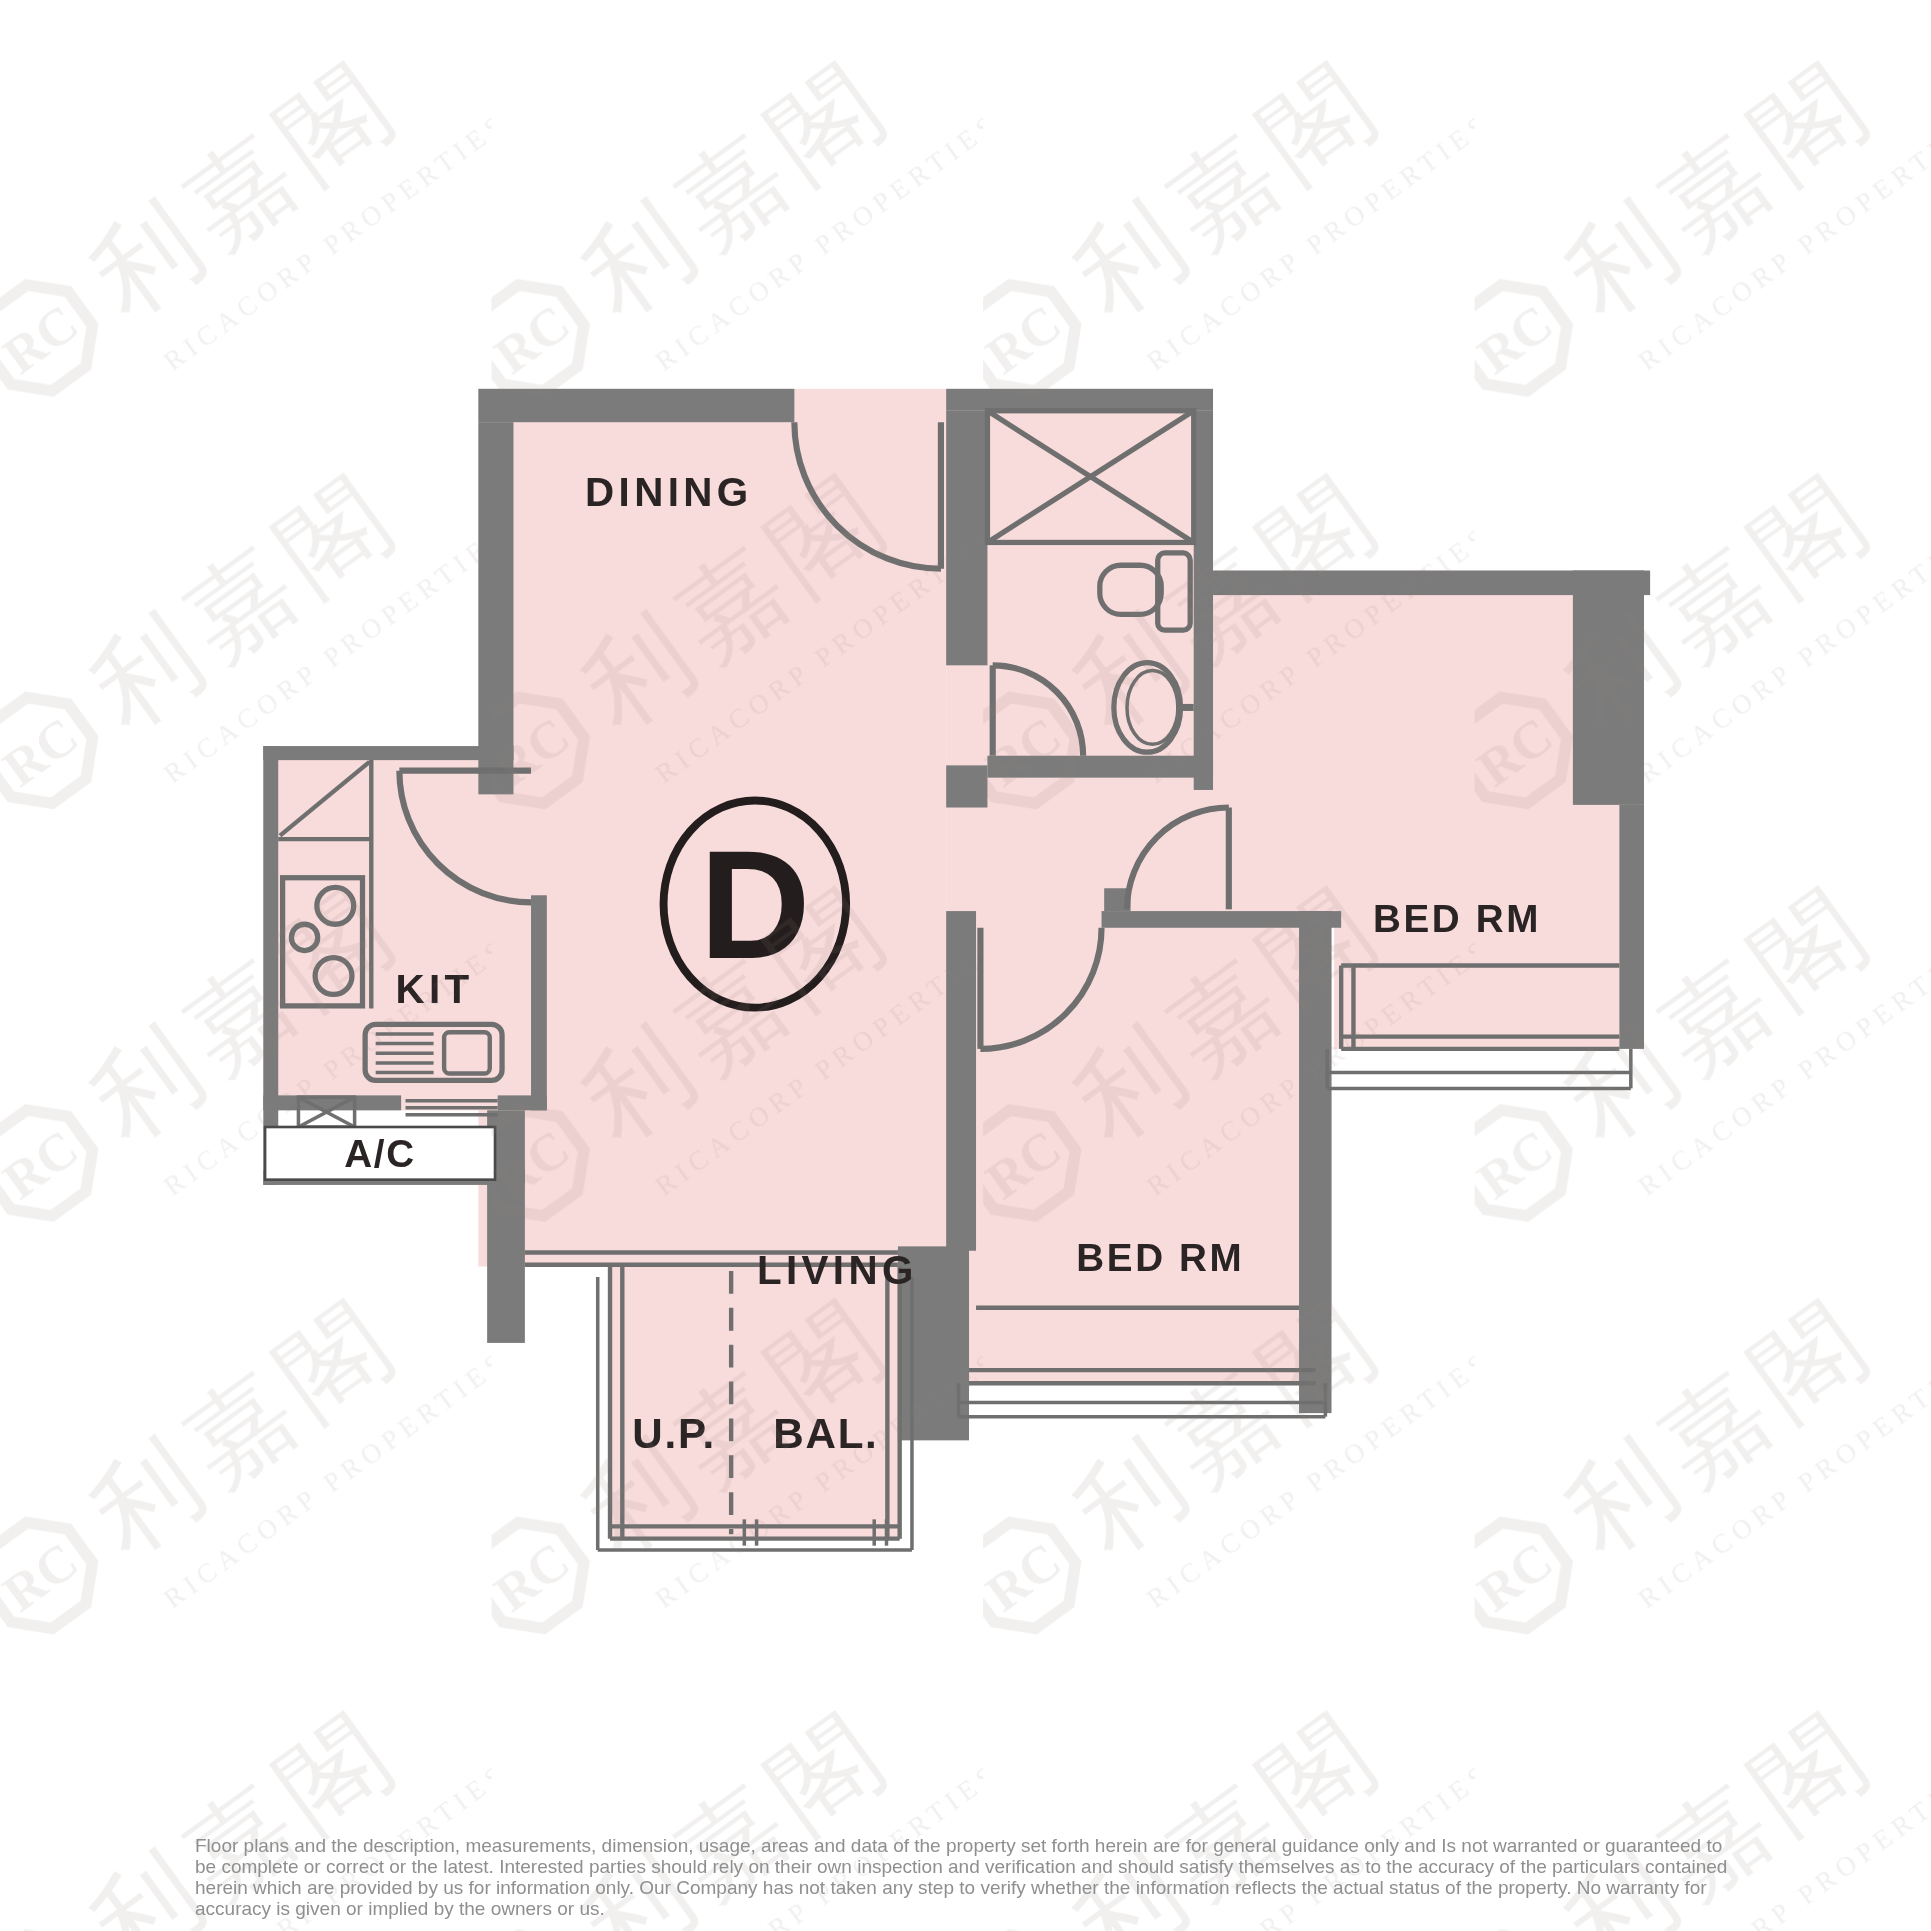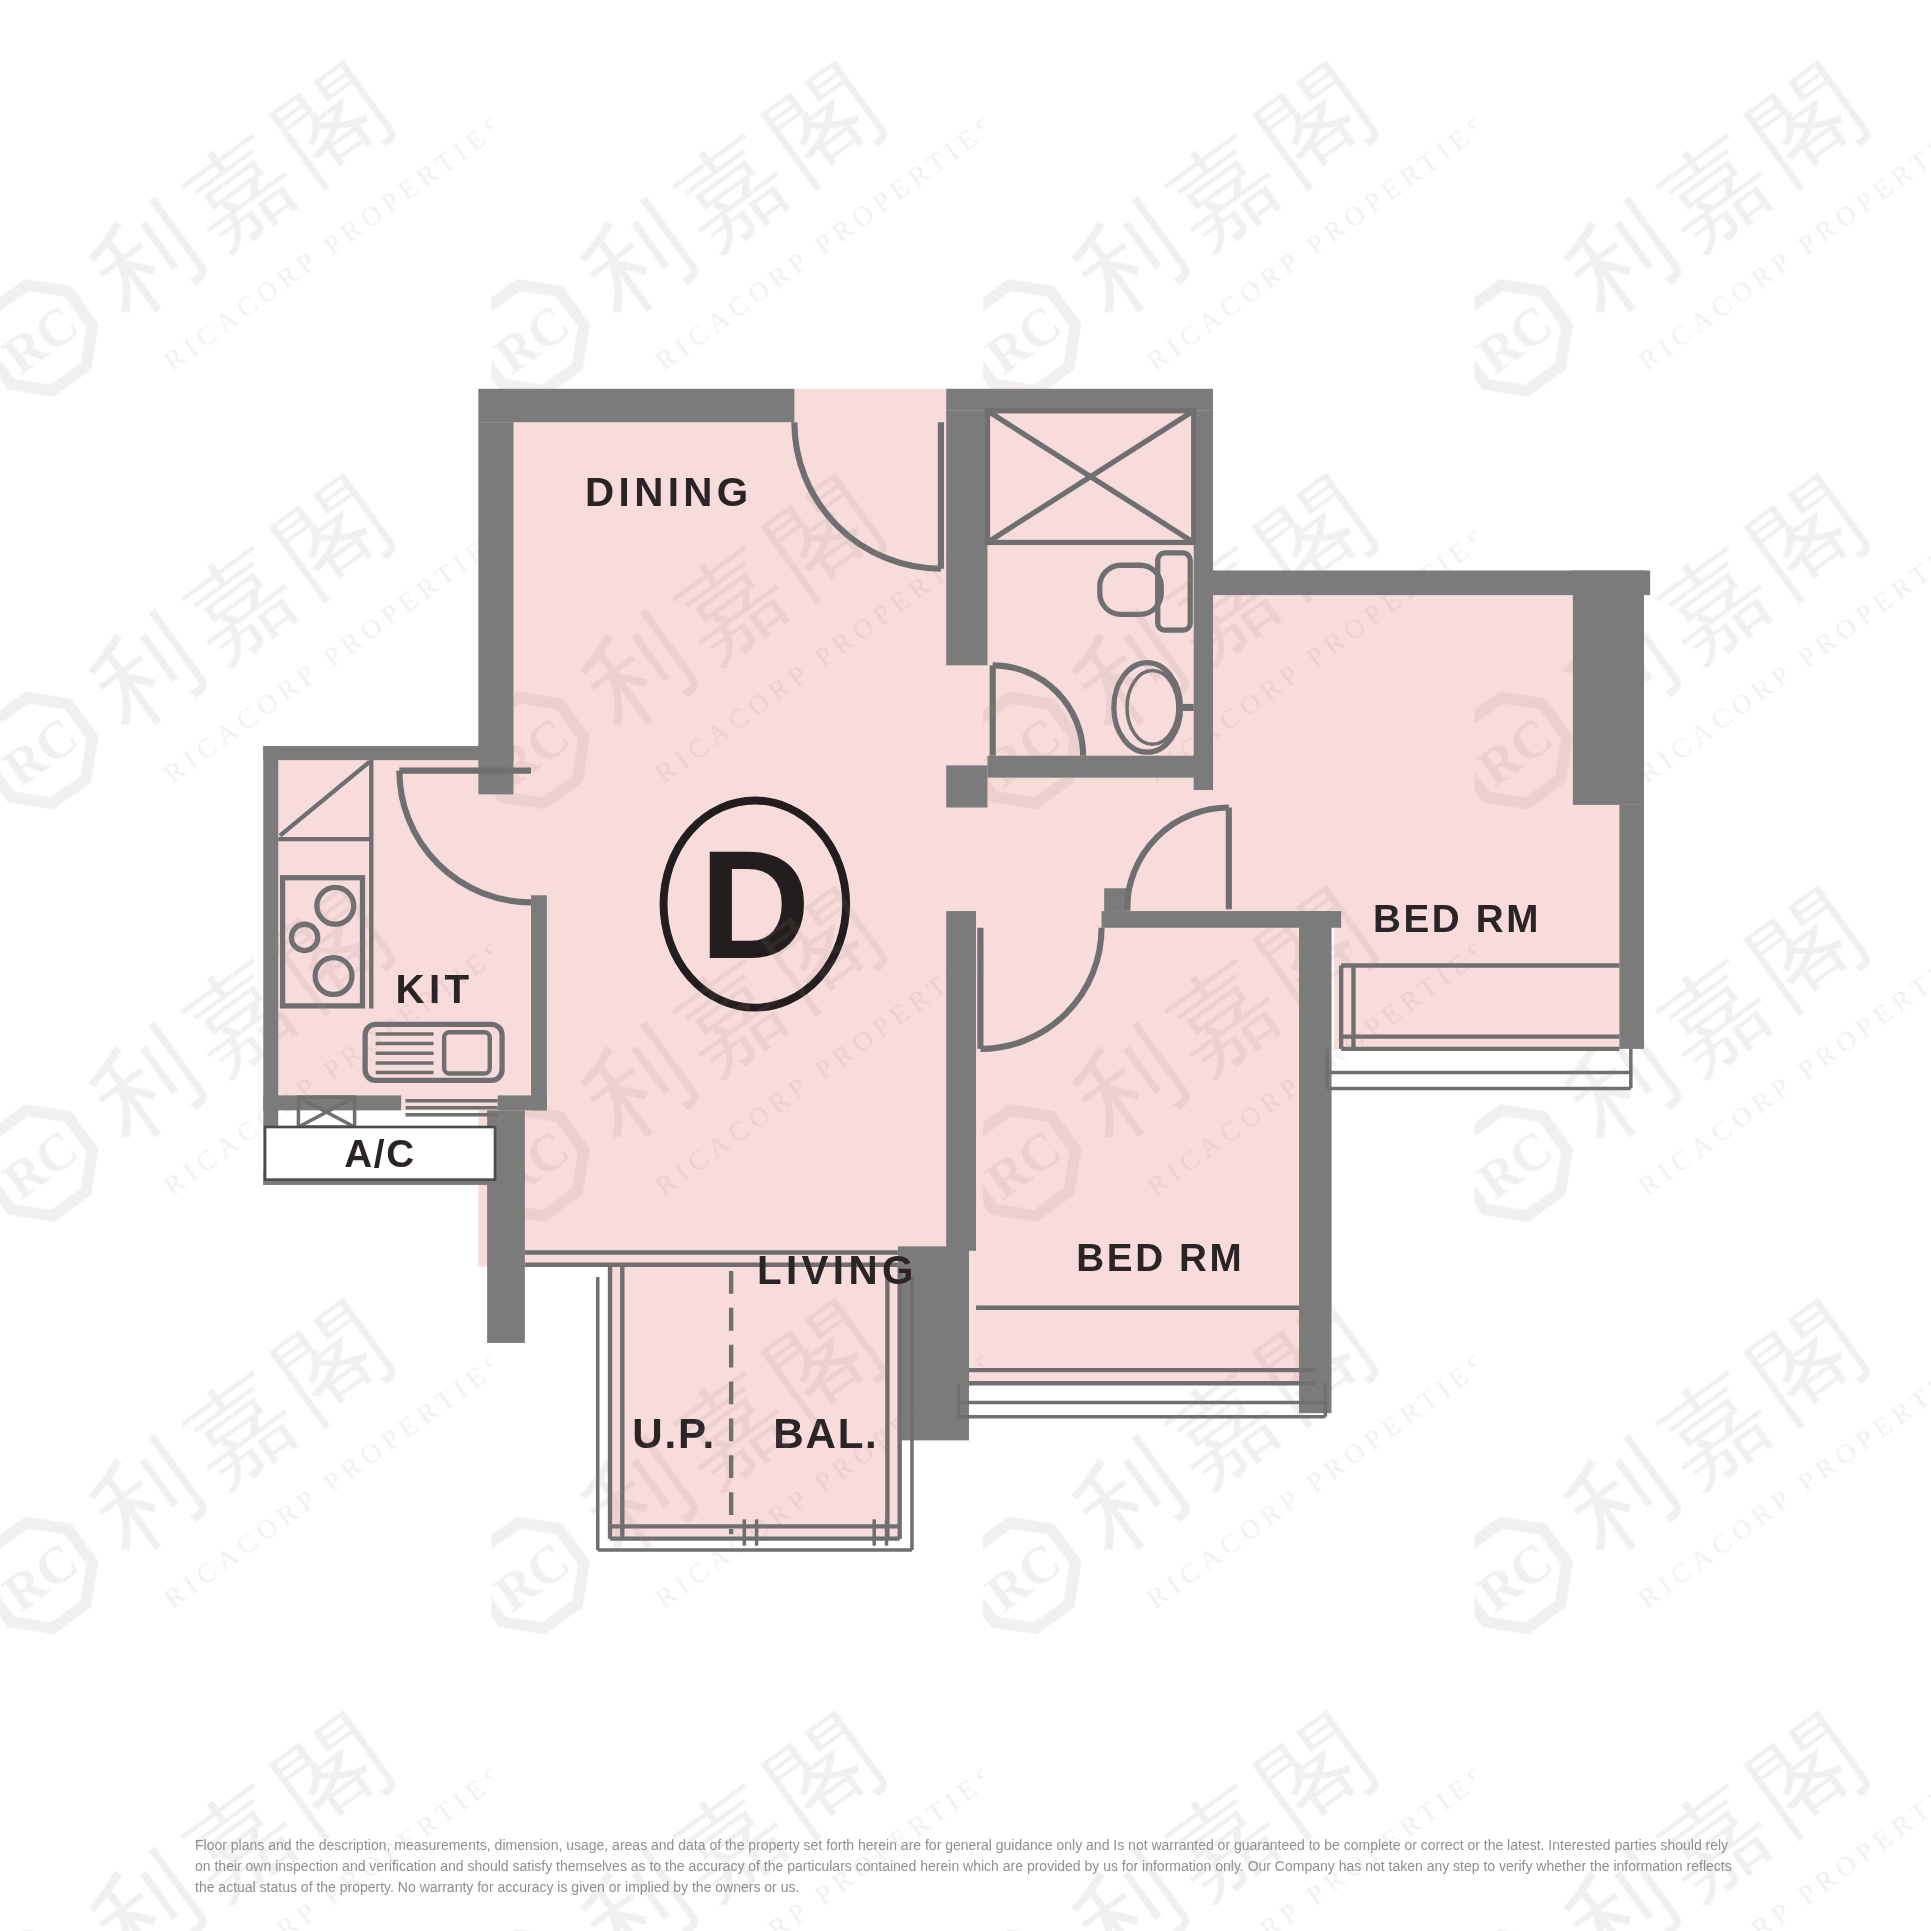--- a/index.html
+++ b/index.html
@@ -8,21 +8,21 @@
     font-family:"Liberation Sans","DejaVu Sans",sans-serif;
   }
   .canvas svg{position:absolute;left:0;top:0;}
   .wm-layer{pointer-events:none;}
   .wm-mark{opacity:.12;}
   .disclaimer{
     position:absolute;left:195px;width:1550px;
     font-family:"Liberation Sans","DejaVu Sans",sans-serif;
   }
   .disclaimer.zh{top:1766px;font-size:26px;line-height:33px;color:#6a6a6a;letter-spacing:0.4px;}
-  .disclaimer.en{top:1835px;font-size:14px;line-height:21px;color:#8f8f8f;}
+  .disclaimer.en{top:1835px;font-size:19px;line-height:21px;color:#8f8f8f;}
   .room-label{fill:#2b2424;font-weight:600;}
   .badge-letter{fill:#241d1d;font-weight:700;}
 </style>
 </head>
 <body>
 
 <div class="canvas">
 
   <svg width="1931" height="1931" viewBox="0 0 2200 2200">
 

